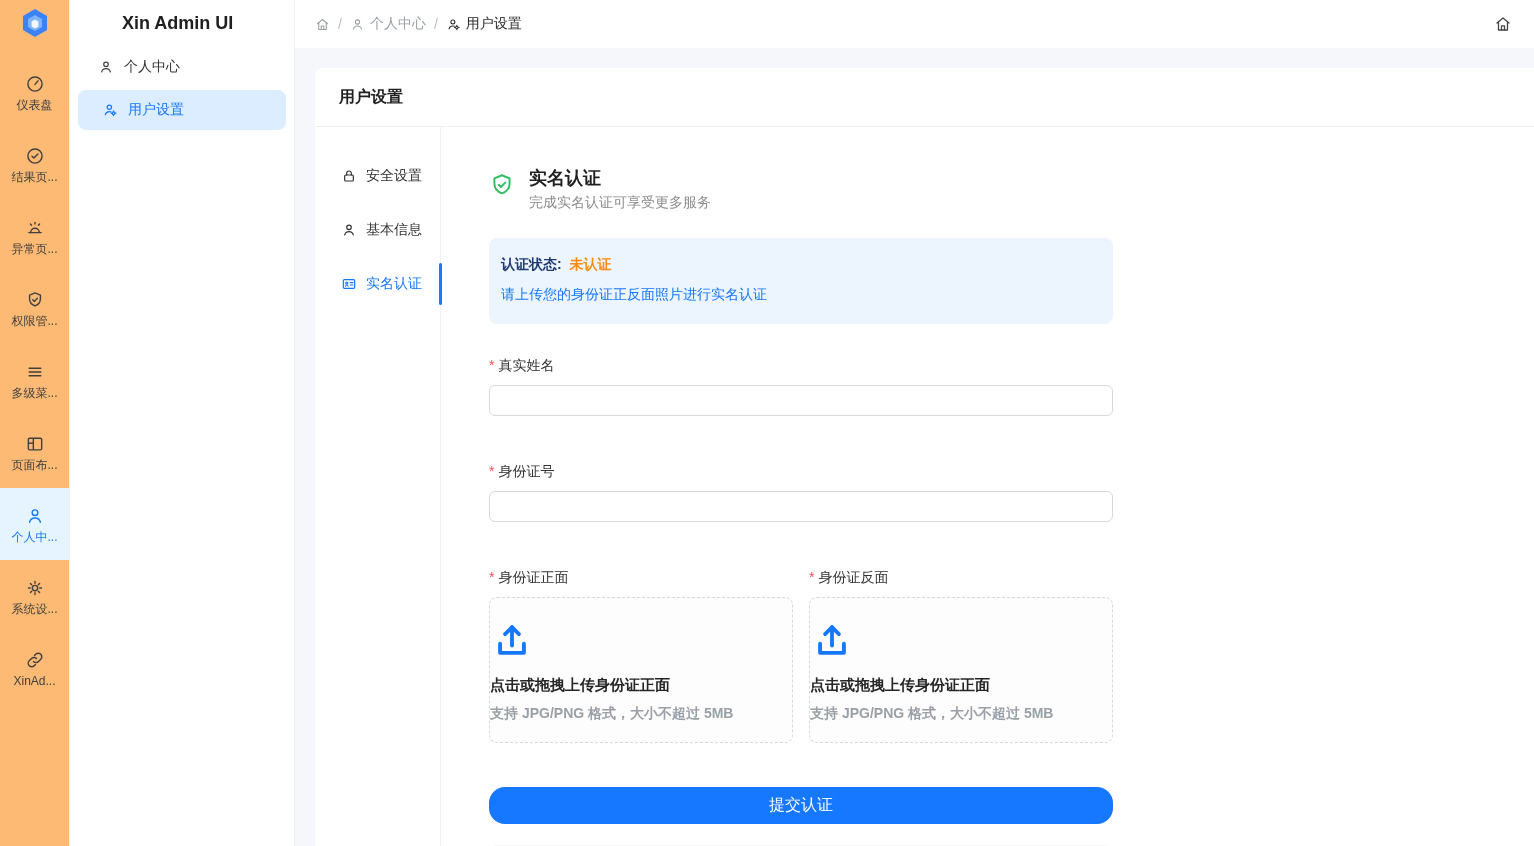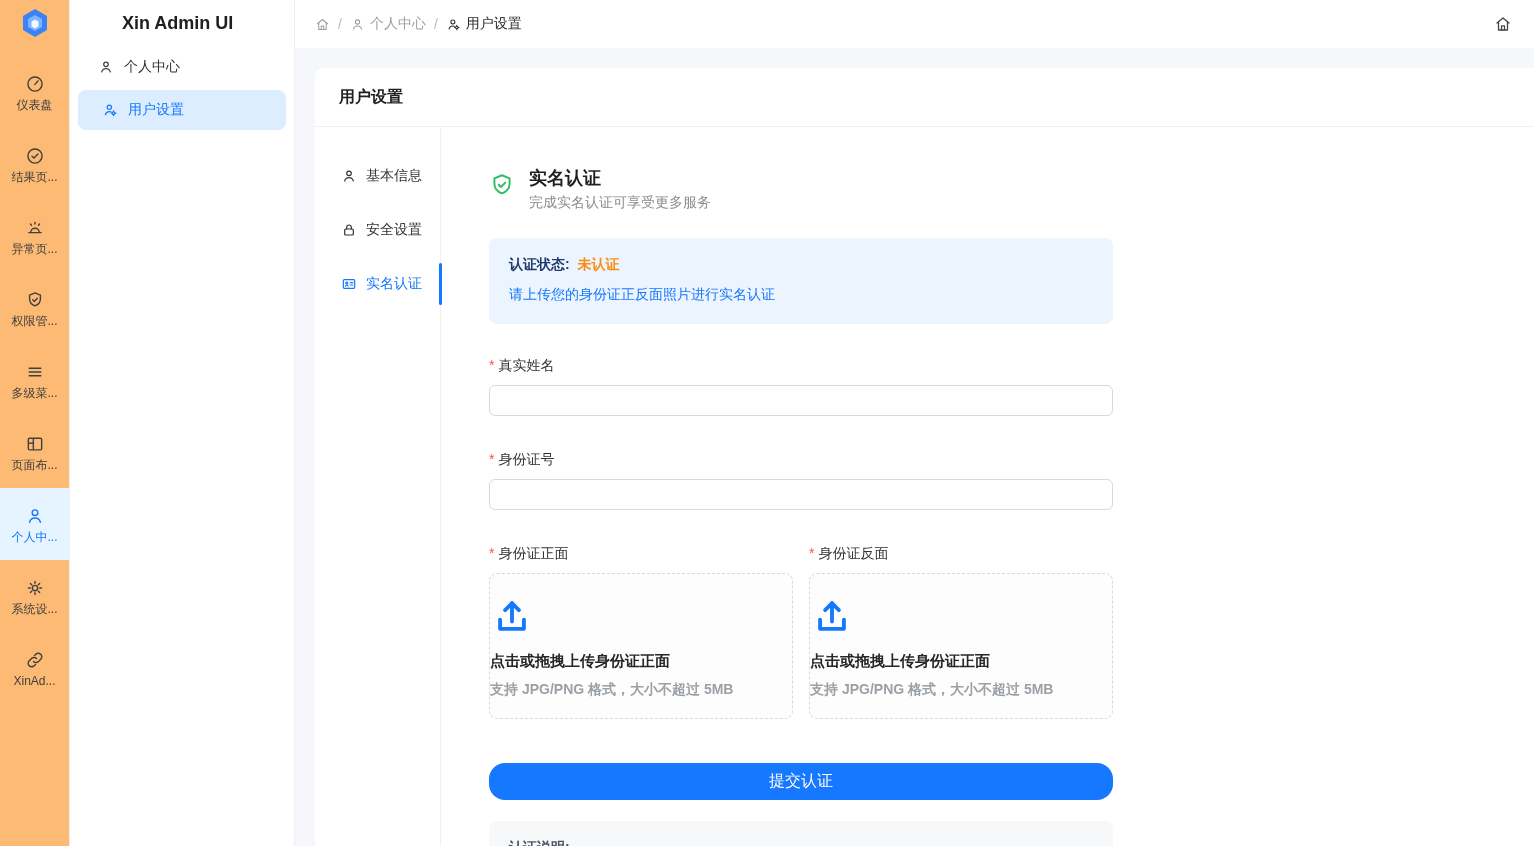--- a/index.html
+++ b/index.html
@@ -48,26 +48,26 @@
   .tab.active { color:#1677ff; }
   .tab.active::after { content:""; position:absolute; right:-2px; top:6px; width:3px; height:42px; background:#1677ff; border-radius:2px; }
 
   
   .pane { width:624px; margin-left:48px; padding-top:40px; }
   .v-head { display:flex; align-items:flex-start; gap:14px; margin-bottom:26px; }
   .v-head .shield { width:26px; height:26px; margin-top:5px; }
   .v-title { font-size:18px; font-weight:bold; color:#1f1f1f; line-height:1.3; }
   .v-sub { font-size:14px; color:#8c8c8c; margin-top:4px; }
 
-  .status-box { background:#ecf4fe; border-radius:8px; padding:18px 20px 20px; margin-bottom:33px; }
+  .status-box { background:#ecf4fe; border-radius:8px; padding:18px 12px 20px; margin-bottom:33px; }
   .status-line1 { font-size:14px; font-weight:bold; color:#1f3a6e; }
   .status-line1 .warn { color:#fa8c16; margin-left:4px; }
   .status-line2 { font-size:14px; color:#1677ff; margin-top:12px; }
 
-  .field { margin-bottom:35px; }
+  .field { margin-bottom:47px; }
   .field-label { font-size:14px; color:#333; margin-bottom:10px; }
   .req { color:#ff4d4f; margin-right:4px; }
   .field input { width:100%; height:31px; border:1px solid #d9d9d9; border-radius:6px; outline:none; padding:0 11px; font-size:14px; font-family:inherit; background:#fff; }
 
   .upload-row { display:flex; gap:16px; margin-bottom:44px; }
   .upload-col { flex:1; }
   .dropzone { margin-top:10px; height:146px; border:1px dashed #d9d9d9; border-radius:8px; background:#fdfdfd; display:flex; flex-direction:column; align-items:flex-start; justify-content:center; cursor:pointer; }
   .dropzone svg { width:44px; height:44px; margin-bottom:14px; }
   .dz-text { font-size:15px; font-weight:bold; color:#262626; }
   .dz-hint { font-size:14px; color:#9aa0a6; margin-top:10px;font-weight:bold; }
@@ -247,31 +247,31 @@
     <div class="content">
       <div class="card">
         <div class="card-header">
           <span class="card-title">用户设置</span>
         </div>
         <div class="card-body">
 
           <div class="tabs">
             <div class="tab">
               <svg viewBox="0 0 24 24" fill="none" stroke="currentColor" stroke-width="1.8" stroke-linecap="round" stroke-linejoin="round">
+                  <rect x="5.5" y="10.5" width="13" height="9" rx="1.5"></rect>
+                  <path d="M8.5 10.5V8a3.5 3.5 0 017 0v2.5"></path>
+                </svg>
+              <span>安全设置</span>
+            </div>
+            <div class="tab">
+              <svg viewBox="0 0 24 24" fill="none" stroke="currentColor" stroke-width="1.8" stroke-linecap="round" stroke-linejoin="round">
                   <circle cx="12" cy="8" r="3.4"></circle>
                   <path d="M5.5 19.5c.8-3.3 3.4-5 6.5-5s5.7 1.7 6.5 5"></path>
                 </svg>
               <span>基本信息</span>
-            </div>
-            <div class="tab">
-              <svg viewBox="0 0 24 24" fill="none" stroke="currentColor" stroke-width="1.8" stroke-linecap="round" stroke-linejoin="round">
-                  <rect x="5.5" y="10.5" width="13" height="9" rx="1.5"></rect>
-                  <path d="M8.5 10.5V8a3.5 3.5 0 017 0v2.5"></path>
-                </svg>
-              <span>安全设置</span>
             </div>
             <div class="tab active">
               <svg viewBox="0 0 24 24" fill="none" stroke="currentColor" stroke-width="1.8" stroke-linecap="round" stroke-linejoin="round">
                   <rect x="3.5" y="5.5" width="17" height="13" rx="1.5"></rect>
                   <circle cx="8.6" cy="10.6" r="1.5"></circle>
                   <path d="M6.5 15.2c.4-1.1 1.2-1.7 2.1-1.7s1.7.6 2.1 1.7"></path>
                   <path d="M13.8 10h4"></path>
                   <path d="M13.8 13.5h4"></path>
                 </svg>
               <span>实名认证</span>

